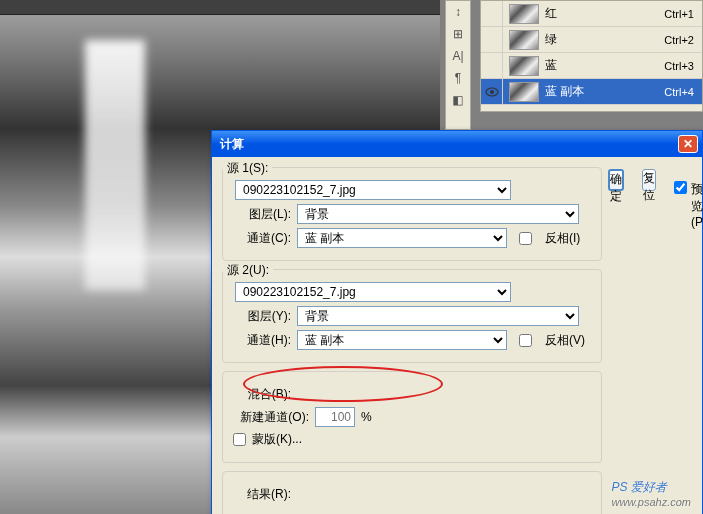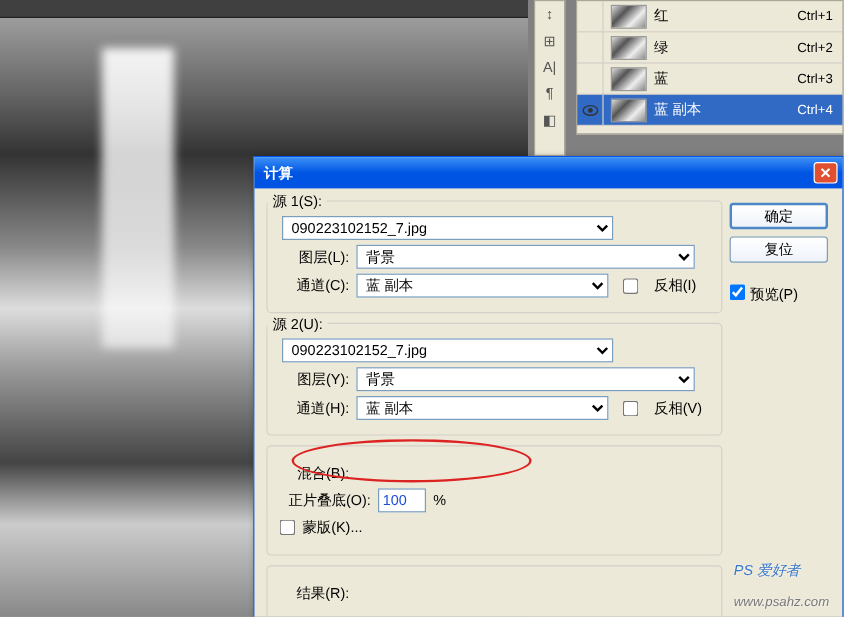--- a/index.html
+++ b/index.html
@@ -20,44 +20,44 @@
 .channels-panel .ch-name { flex: 1; }
 .channels-panel .ch-key { padding-right: 8px; font-size: 11px; }
 
 .dialog { position: absolute; left: 211px; top: 130px; width: 492px; background: #ece9d8; border: 1px solid #0054e3; box-shadow: 2px 2px 6px rgba(0,0,0,0.4); }
 .dialog .titlebar { height: 26px; background: linear-gradient(180deg, #3c91f7 0%, #0054e3 50%, #0054e3 100%); display: flex; align-items: center; padding: 0 4px; color: #fff; font-weight: bold; gap: 25px; }
 .dialog .titlebar .title { flex: 1; padding-left: 4px; }
 .dialog .titlebar .closebtn { width: 20px; height: 18px; background: #e05030; border: 1px solid #fff; border-radius: 3px; display: flex; align-items: center; justify-content: center; color: #fff; font-weight: bold; }
 
 .dialog .body { padding: 10px 10px 14px 10px; position: relative; }
 .dialog .content-col { width: 380px; }
-.dialog .btn-col { position: absolute; right: 12px; top: 12px; width: 82px; display: flex; flex-direction: column; gap: 6px; }
+.dialog .btn-col { position: absolute; right: 12px; top: 12px; width: 82px; display: flex; flex-direction: row; gap: 18px; }
 .dialog .btn-col button { height: 22px; border: 1px solid #7b9ebd; background: linear-gradient(180deg,#fff,#eef3fa); border-radius: 3px; cursor: pointer; }
 .dialog .btn-col .ok { border: 2px solid #4a88c7; }
 .dialog .chk-row { display: flex; align-items: flex-start; gap: 4px; margin-top: 12px; }
 
 .group { border: 1px solid #d4d0c8; border-radius: 4px; padding: 8px 10px; margin-bottom: 8px; position: relative; }
 .group > .legend { position: absolute; top: -8px; left: 0; background: #ece9d8; padding: 0 4px; }
 
 .row { display: flex; align-items: center; margin: 4px 0; gap: 6px; }
 .row label { width: 58px; text-align: right; }
 .row label.wide { width: 76px; }
 .row select, .row input[type=text] { height: 20px; border: 1px solid #7b9ebd; background: #fff; padding: 0 3px; }
 .row select.full { width: 276px; }
 .row select.med { width: 210px; }
 .row .invert { display: flex; align-items: center; gap: 13px; margin-left: 6px; }
-.row input.num { width: 40px; text-align: left; background: #fff; color: #1d4ed8; }
+.row input.num { width: 40px; text-align: right; background: #fff; color: #737373; }
 
 .blend-group { border: 1px solid #d4d0c8; border-radius: 4px; padding: 10px; margin-bottom: 8px; }
 .red-ellipse { position: absolute; border: 2px solid #d22; border-radius: 50%; width: 200px; height: 36px; pointer-events: none; z-index: 50; }
 
 .result-group { border: 1px solid #d4d0c8; border-radius: 4px; padding: 10px; }
 
 .watermark { position: absolute; right: 12px; bottom: 6px; font-family: Arial; font-size: 18px; color: #3a78c8; font-style: italic; text-shadow: 0 0 2px #fff; }
-.watermark .sub { font-size: 11px; color: #777; display: block; text-align: right; margin-top: 12px; }
+.watermark .sub { font-size: 11px; color: #777; display: block; text-align: right; }
 svg.eye-ic { width: 14px; height: 10px; }
 </style>
 </head>
 <body>
 
 <div class="canvas-bg"></div>
 
 <div class="tool-strip">
   <div class="tbtn">↕</div>
   <div class="tbtn">⊞</div>
@@ -147,21 +147,21 @@
           </span>
         </div>
       </div>
 
       <div class="blend-group" style="position:relative;">
         <div class="row">
           <label>混合(B):</label>
         </div>
         <div class="red-ellipse" style="left:20px; top:-6px;"></div>
         <div class="row">
-          <label class="wide">正片叠底(O):</label>
+          <label class="wide">新建通道(O):</label>
           <input type="text" class="num" value="100" style="">
           <span>%</span>
         </div>
         <div class="row">
           <input type="checkbox" style="">
           <span>蒙版(K)...</span>
         </div>
       </div>
 
       <div class="result-group">

